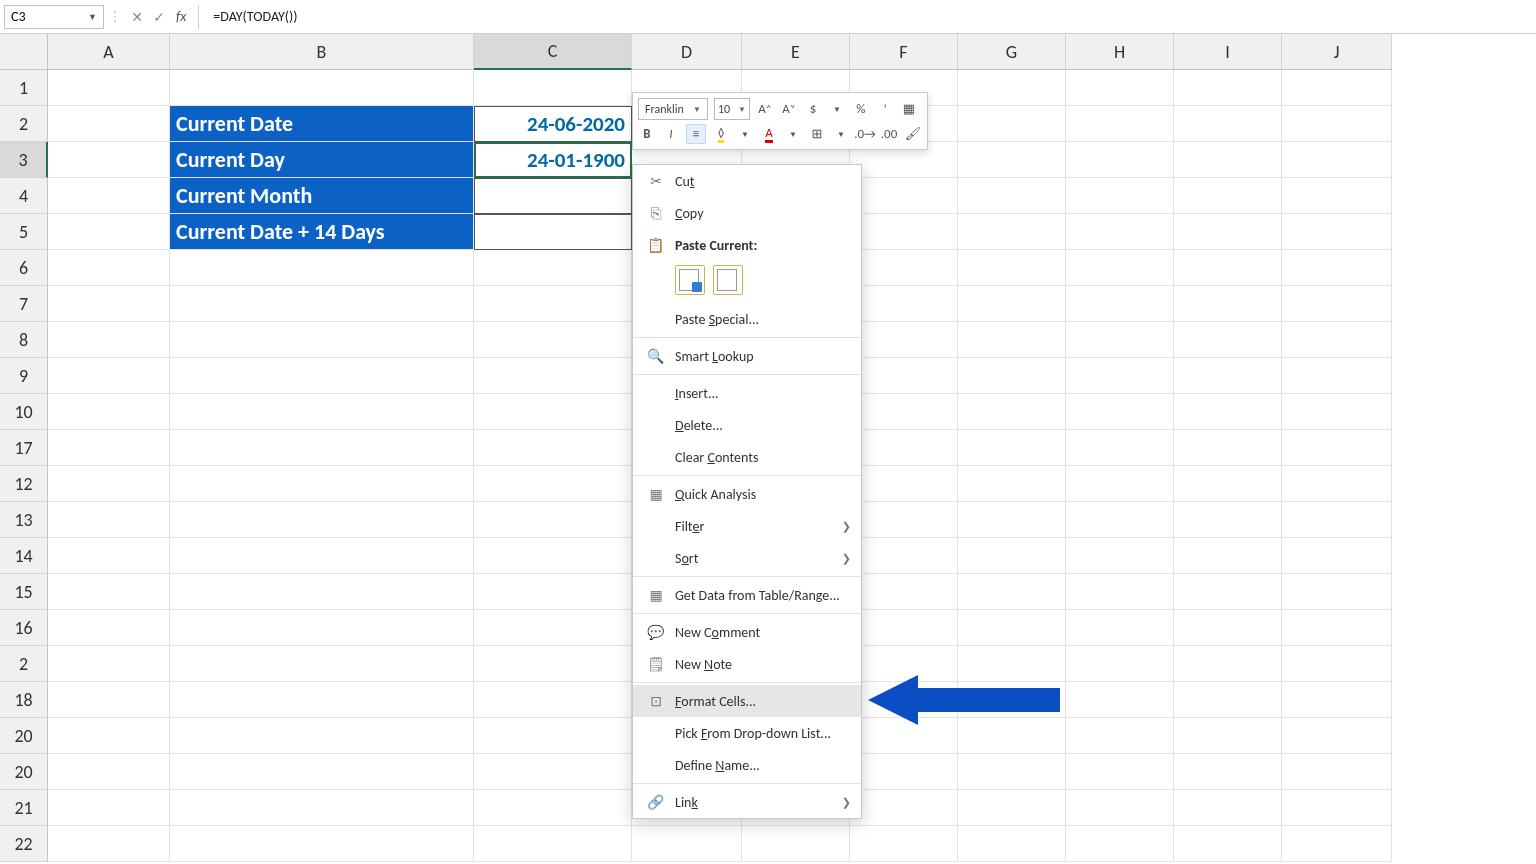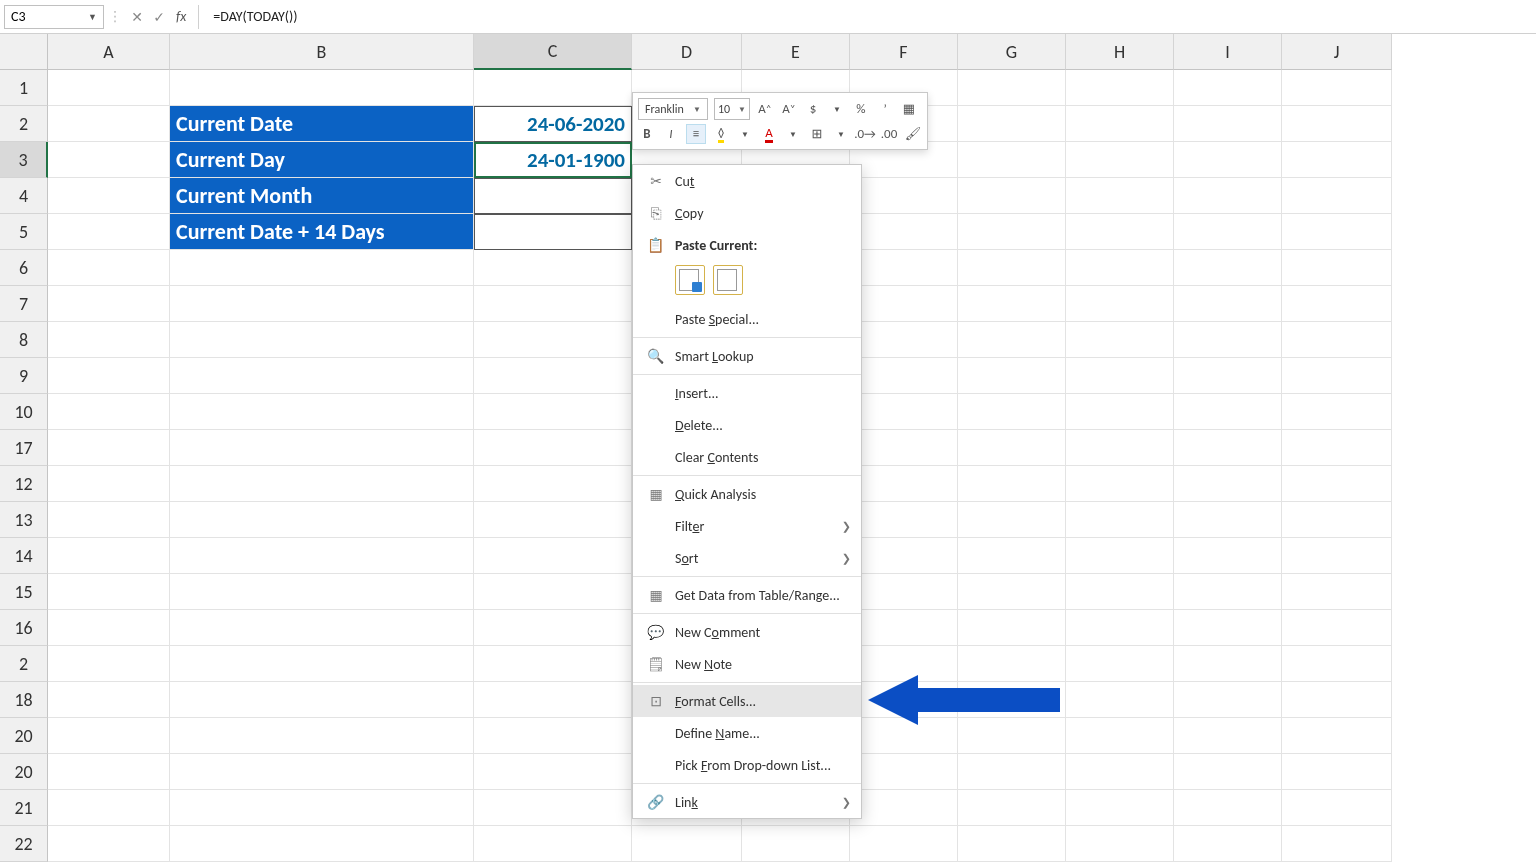--- a/index.html
+++ b/index.html
@@ -475,25 +475,25 @@
       <div class="ctx-ico">🗒</div>
       <div class="ctx-txt">New <span class="u">N</span>ote</div>
     </div>
     <div class="ctx-sep"></div>
     <div class="ctx-item hover">
       <div class="ctx-ico">⊡</div>
       <div class="ctx-txt"><span class="u">F</span>ormat Cells...</div>
     </div>
     <div class="ctx-item">
       <div class="ctx-ico"></div>
+      <div class="ctx-txt">Pick <span class="u">F</span>rom Drop-down List...</div>
+    </div>
+    <div class="ctx-item">
+      <div class="ctx-ico"></div>
       <div class="ctx-txt">Define <span class="u">N</span>ame...</div>
-    </div>
-    <div class="ctx-item">
-      <div class="ctx-ico"></div>
-      <div class="ctx-txt">Pick <span class="u">F</span>rom Drop-down List...</div>
     </div>
     <div class="ctx-sep"></div>
     <div class="ctx-item">
       <div class="ctx-ico">🔗</div>
       <div class="ctx-txt">Lin<span class="u">k</span></div>
       <div class="ctx-arrow">❯</div>
     </div>
   </div>
 
 <svg class="arrow-ann" viewBox="0 0 192 60">

